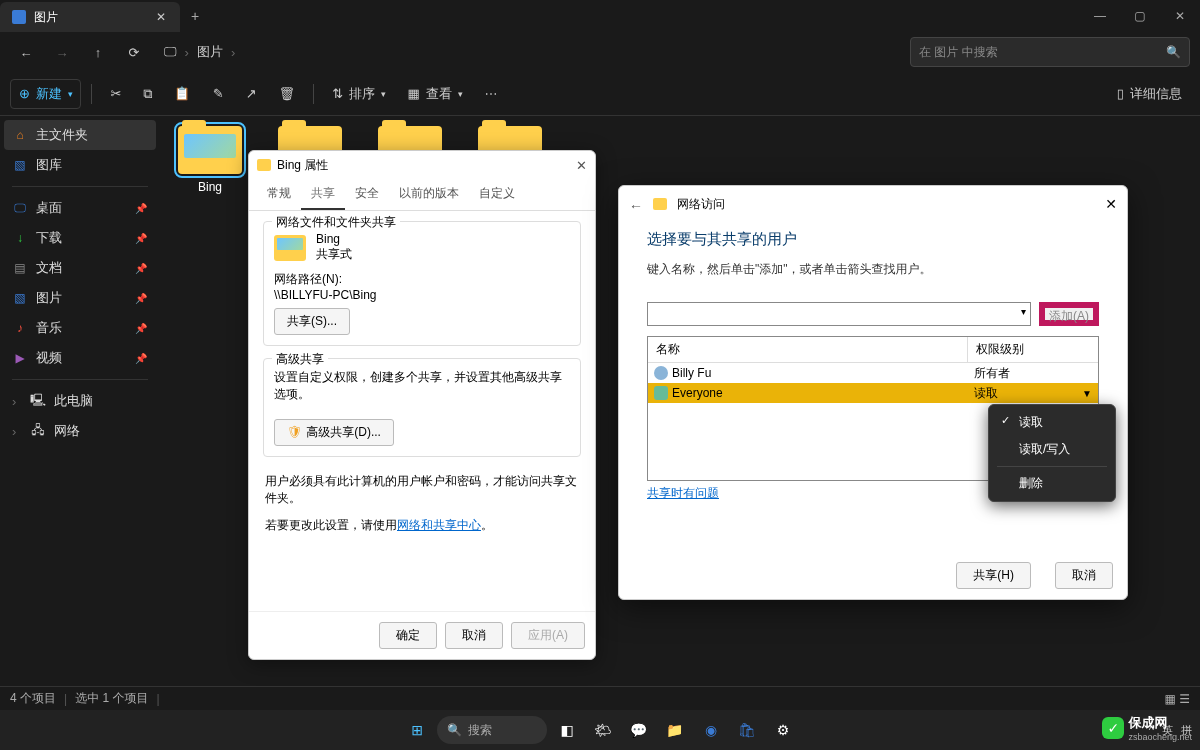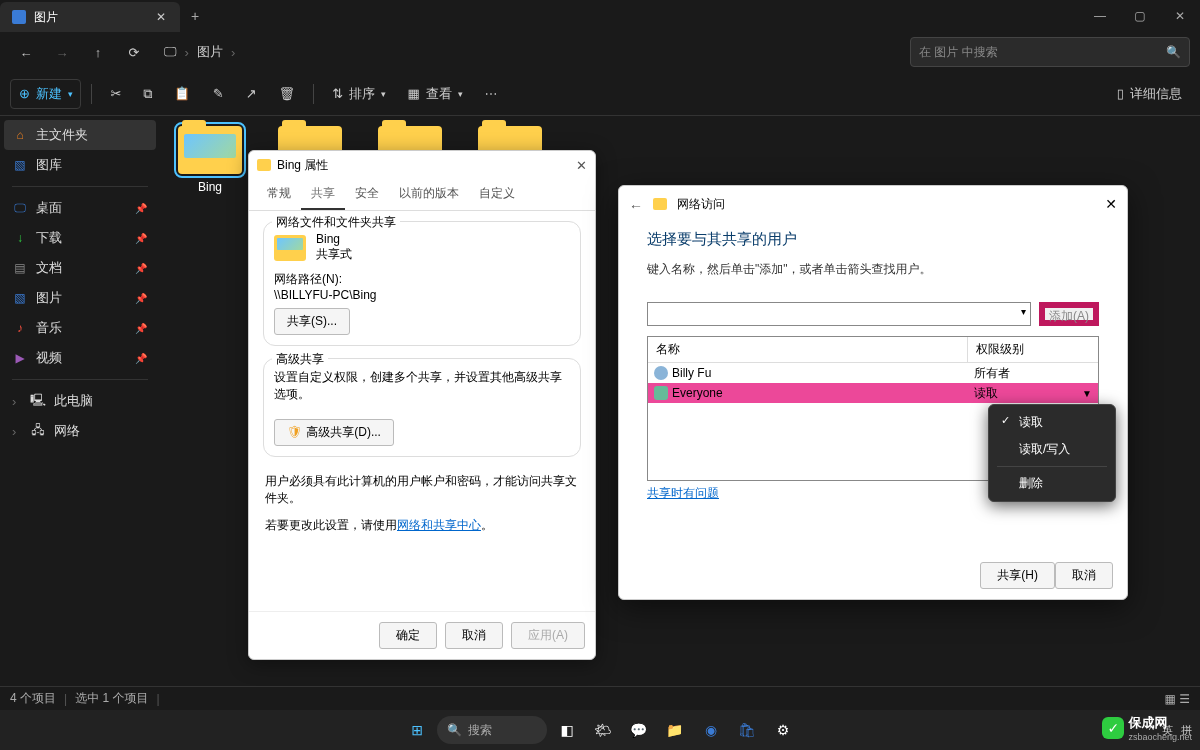--- a/index.html
+++ b/index.html
@@ -57,21 +57,21 @@
 .sys-tray { position: absolute; right: 8px; display: flex; align-items: center; gap: 8px; color: #ccc; font-size: 11px; }
 
 
 .props-dialog { position: absolute; top: 150px; left: 248px; width: 348px; height: 510px; background: #fff; border: 1px solid #ccc; border-radius: 6px; box-shadow: 0 4px 20px rgba(0,0,0,0.4); color: #000; display: flex; flex-direction: column; font-size: 12px; }
 .props-title { height: 28px; display: flex; align-items: center; padding: 0 8px; gap: 6px; }
 .props-title .close { margin-left: auto; font-size: 13px; color: #555; }
 .props-tabs { display: flex; border-bottom: 1px solid #ddd; padding: 0 8px; }
 .props-tab { padding: 6px 10px; font-size: 12px; color: #555; }
 .props-tab.active { border-bottom: 2px solid #333; color: #737373; }
 .props-body { flex: 1; padding: 10px 14px; overflow: auto; }
-.group { border: 1px solid #ddd; border-radius: 12px; padding: 10px; margin-bottom: 12px; position: relative; }
+.group { border: 1px solid #ddd; border-radius: 4px; padding: 10px; margin-bottom: 12px; position: relative; }
 .group-title { position: absolute; top: -8px; left: 8px; background: #fff; padding: 0 4px; font-size: 12px; }
 .folder-mini { display: flex; align-items: center; gap: 10px; margin-bottom: 8px; }
 .folder-mini-icon { width: 32px; height: 26px; background: #ffd04c; border-radius: 3px; position: relative; }
 .folder-mini-icon::after { content: ""; position: absolute; top: 3px; left: 3px; right: 3px; height: 12px; background: linear-gradient(135deg,#6ec5ff,#a0d8a0); border-radius: 1px; }
 .btn-small { display: inline-block; padding: 4px 12px; border: 1px solid #bbb; border-radius: 3px; font-size: 12px; background: #f5f5f5; margin-top: 6px; }
 .shield { color: #f0a020; margin-right: 4px; }
 .link { color: #0066cc; text-decoration: underline; }
 .props-footer { padding: 10px; display: flex; justify-content: flex-end; gap: 8px; border-top: 1px solid #eee; }
 .dlg-btn { padding: 4px 16px; border: 1px solid #bbb; border-radius: 3px; font-size: 12px; background: #f5f5f5; }
 .dlg-btn.disabled { color: #aaa; }
@@ -88,25 +88,25 @@
 .combo { flex: 1; height: 24px; border: 1px solid #888; background: #fff; }
 .add-btn { width: 60px; height: 24px; border: 6px solid #be185d; background: #f0f0f0; color: #888; font-size: 12px; }
 .user-table { border: 1px solid #888; height: 145px; margin-top: 4px; }
 .th-row { display: flex; border-bottom: 1px solid #ddd; font-size: 12px; background: #fff; }
 .th { padding: 4px 8px; }
 .th.name { flex: 1; border-right: 1px solid #ddd; }
 .th.perm { width: 130px; }
 .tr { display: flex; font-size: 12px; height: 20px; align-items: center; gap: 32px; }
 .tr .name { flex: 1; padding: 0 6px; display: flex; align-items: center; gap: 4px; }
 .tr .perm { width: 130px; padding: 0 6px; display: flex; align-items: center; }
-.tr.sel { background: #ec4899; }
+.tr.sel { background: #eab308; }
 .user-icon { width: 14px; height: 14px; background: #8ab4d8; border-radius: 50%; }
 .group-icon { width: 14px; height: 14px; background: #6b9; border-radius: 3px; }
 .perm-dd { margin-left: auto; font-size: 10px; }
-.share-footer { padding: 10px 14px; display: flex; justify-content: flex-end; gap: 0; }
+.share-footer { padding: 10px 14px; display: flex; justify-content: flex-end; gap: 24px; }
 .share-link-row { padding: 4px 0 0 0; }
 
 
 .ctx-menu { position: absolute; top: 404px; left: 988px; width: 128px; background: #2b2b2b; border: 1px solid #444; border-radius: 6px; padding: 4px; box-shadow: 0 4px 16px rgba(0,0,0,0.6); color: #fff; font-size: 12px; z-index: 100; }
 .ctx-item { padding: 5px 10px 5px 26px; border-radius: 4px; position: relative; }
 .ctx-item.checked::before { content: "✓"; position: absolute; left: 8px; font-size: 11px; }
 .ctx-sep { height: 1px; background: #444; margin: 3px 4px; }
 
 
 .watermark { position: absolute; bottom: 8px; right: 8px; display: flex; align-items: center; gap: 4px; font-size: 13px; color: #fff; z-index: 200; }

